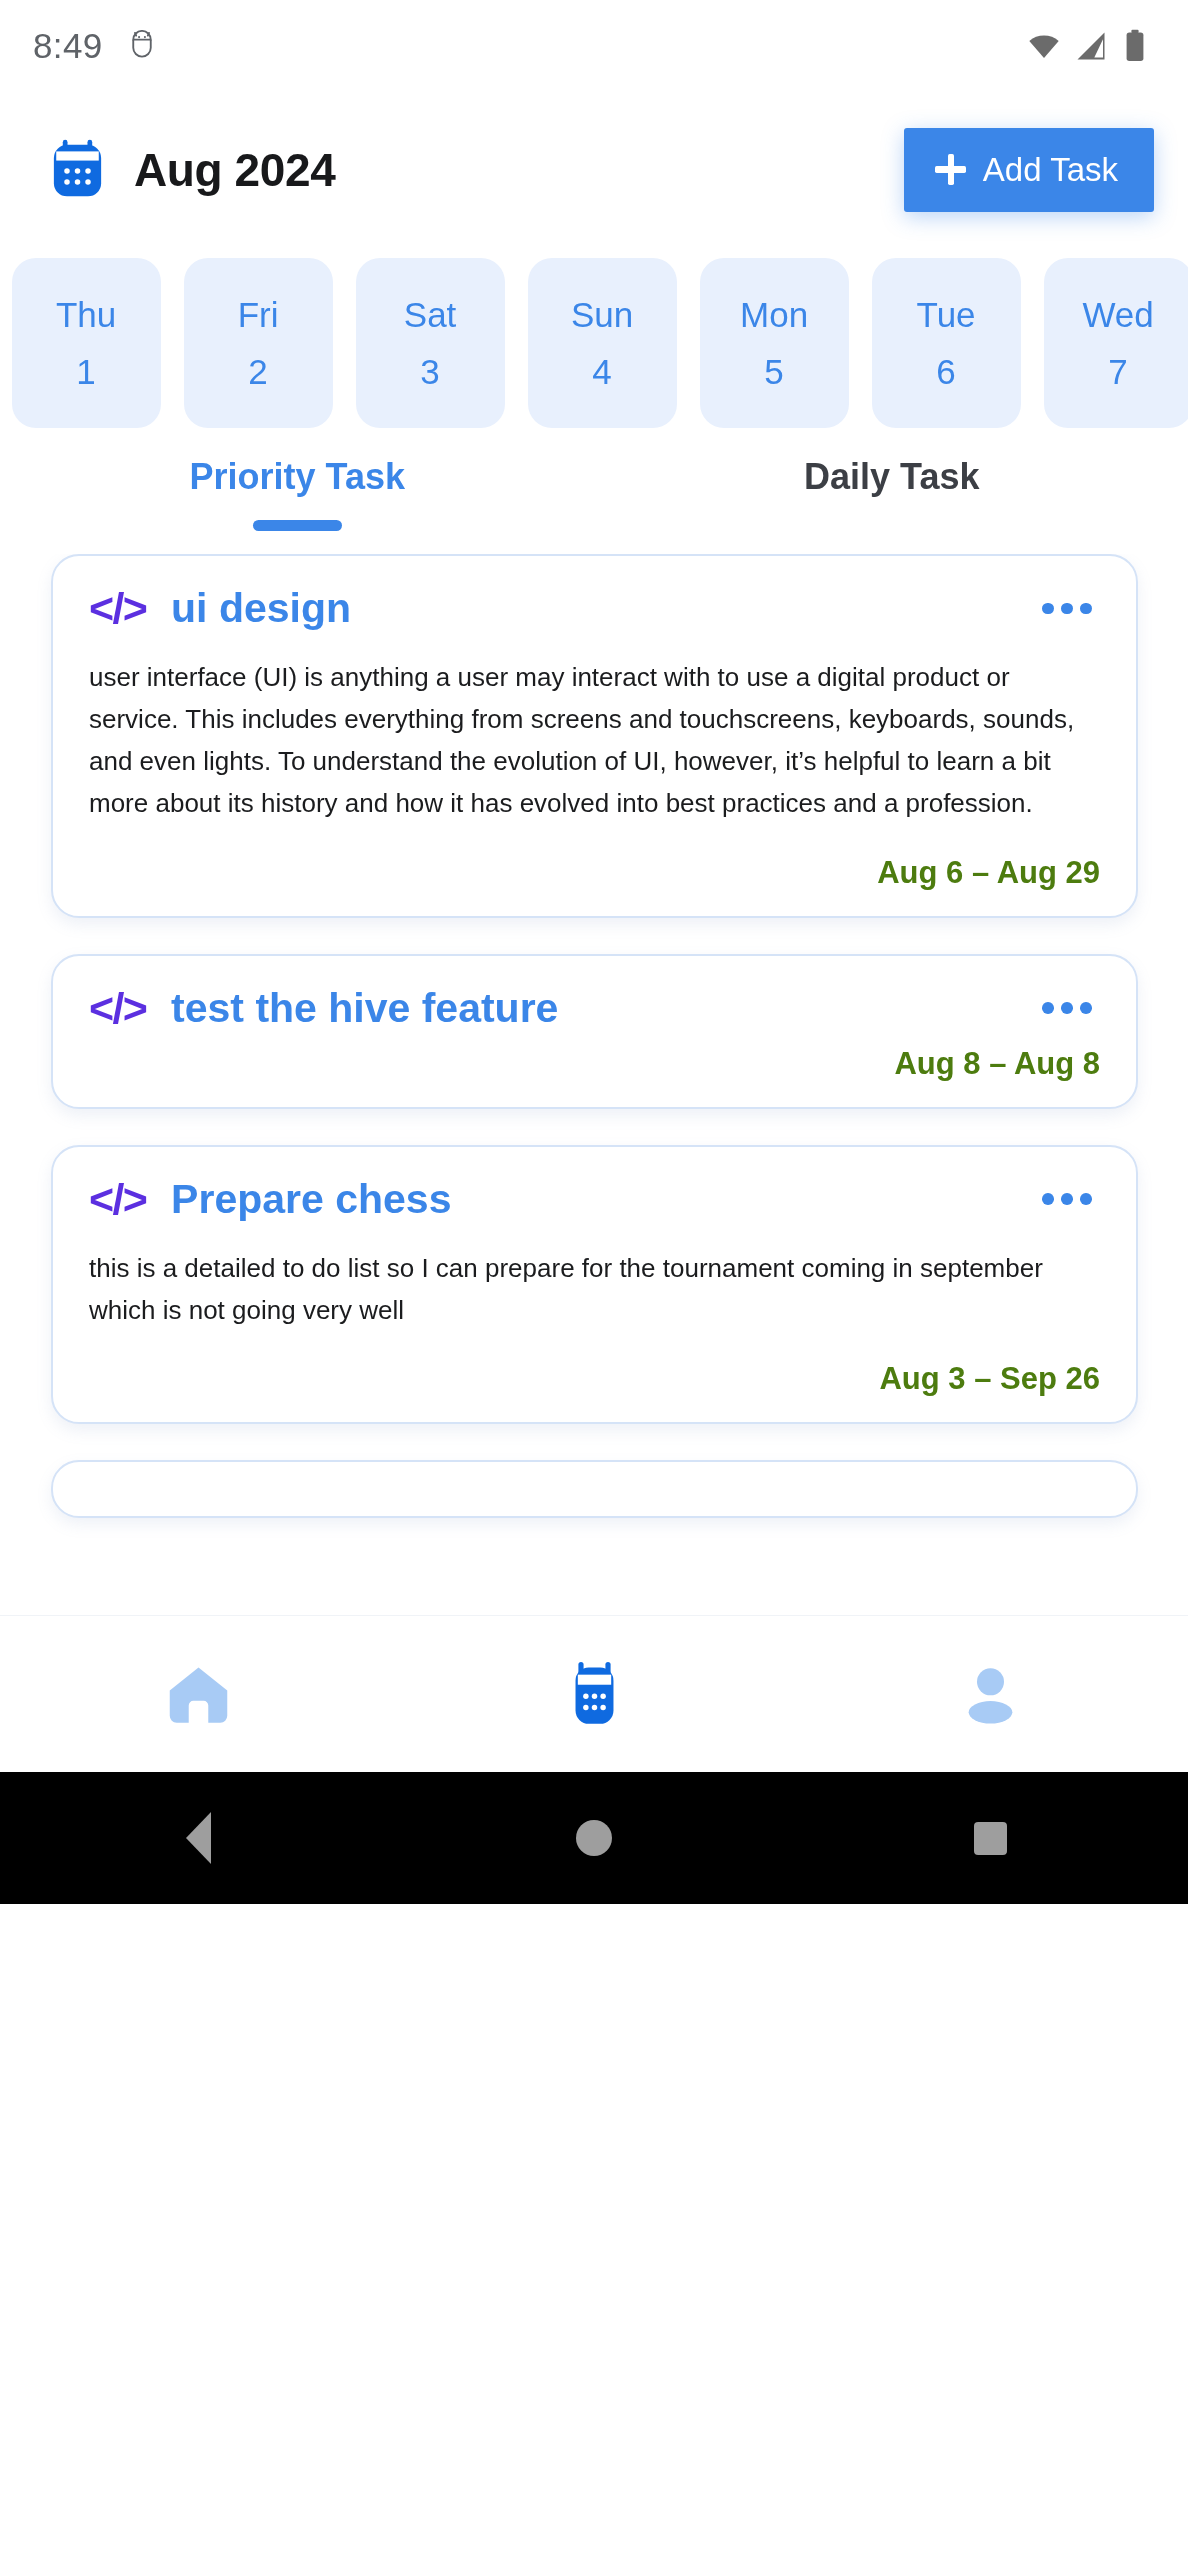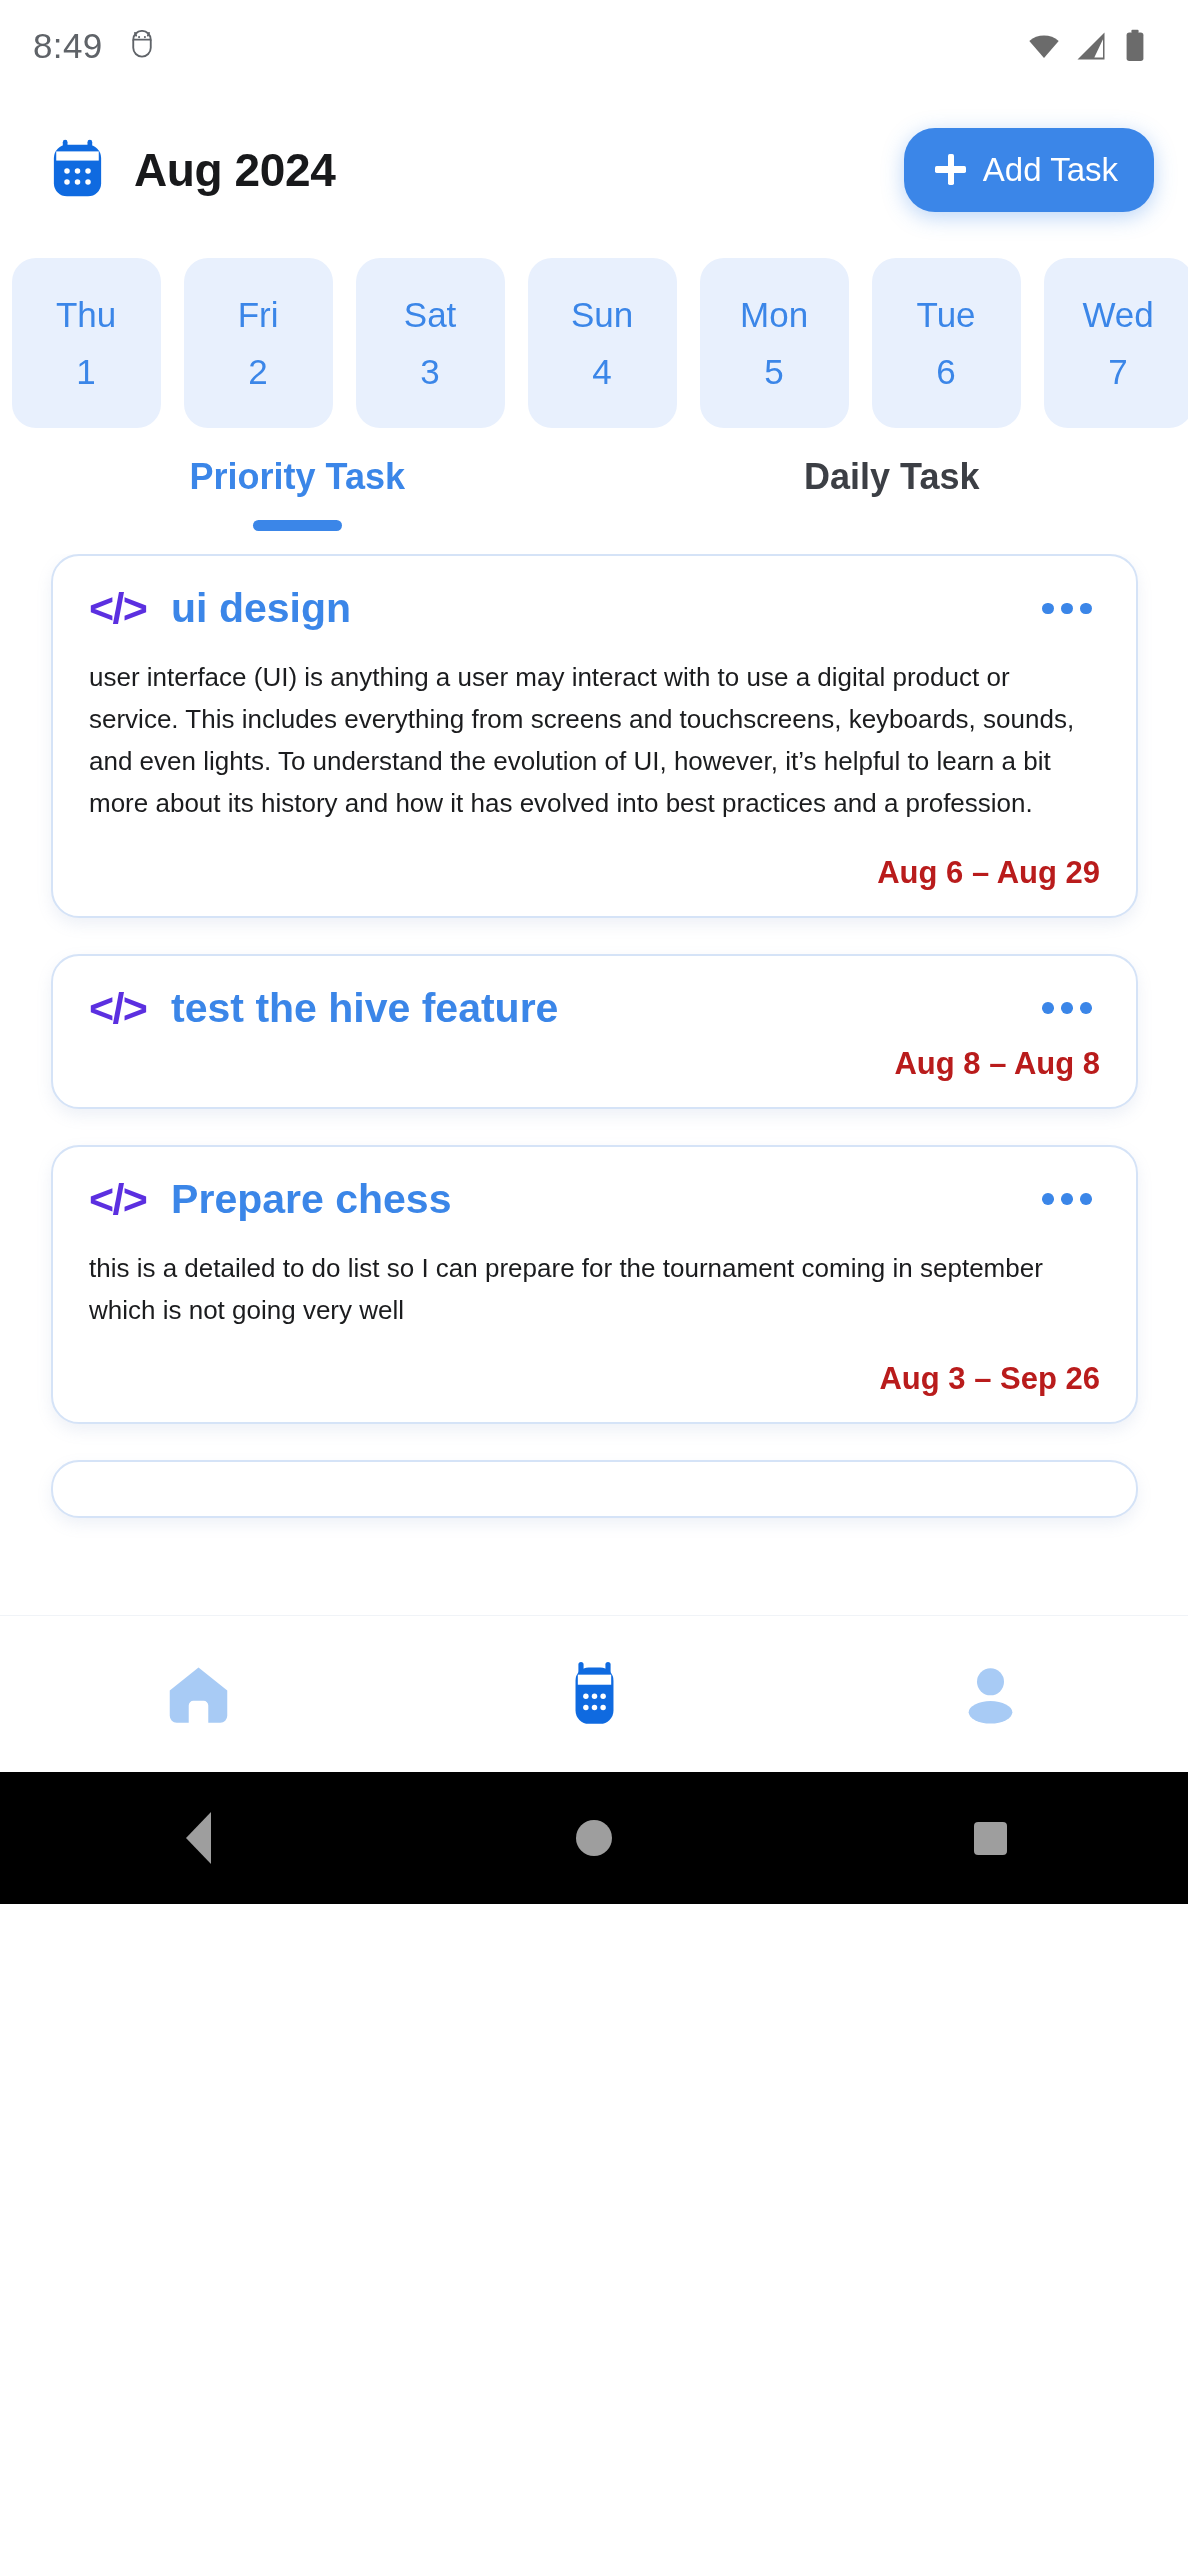--- a/index.html
+++ b/index.html
@@ -67,21 +67,21 @@
     color: #18191b;
     letter-spacing: -0.4px;
   }
   .add-task-btn {
     display: flex;
     align-items: center;
     gap: 16.5px;
     background: #3b86e8;
     color: #ffffff;
     border: none;
-    border-radius: 31px;
+    border-radius: 3px;
     padding: 23px 36px 23px 31px;
     font-size: 33px;
     font-family: "Liberation Sans", sans-serif;
     box-shadow: 0 5px 21.5px rgba(59,134,232,0.35);
     cursor: pointer;
     white-space: nowrap;
   }
   .plus-glyph {
     position: relative;
     width: 31px;
@@ -213,21 +213,21 @@
     margin-top: 25px;
     font-size: 26px;
     line-height: 1.62;
     color: #1b1c1e;
   }
   .card-range {
     margin-top: 30px;
     text-align: right;
     font-size: 31px;
     font-weight: bold;
-    color: #b91c1c;
+    color: #4d7c0f;
   }
   .task-card.compact .card-desc { margin-top: 21.5px; }
   .task-card.compact .card-range { margin-top: 15px; }
   .task-card.partial {
     height: 58px;
     padding: 0;
     overflow: hidden;
     margin-bottom: 0;
   }
 

